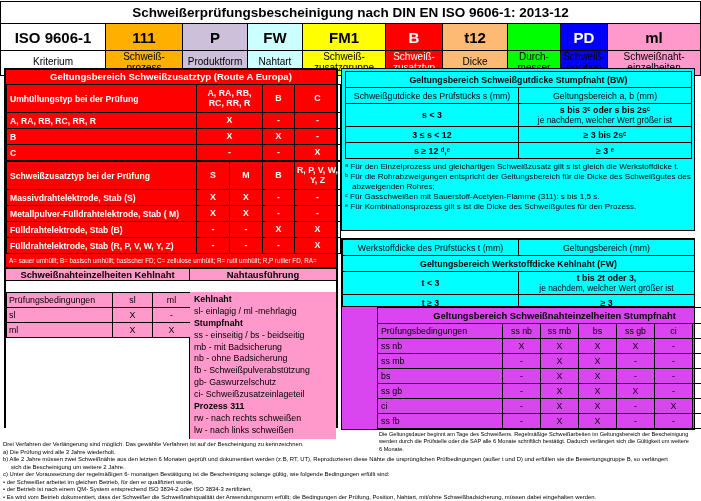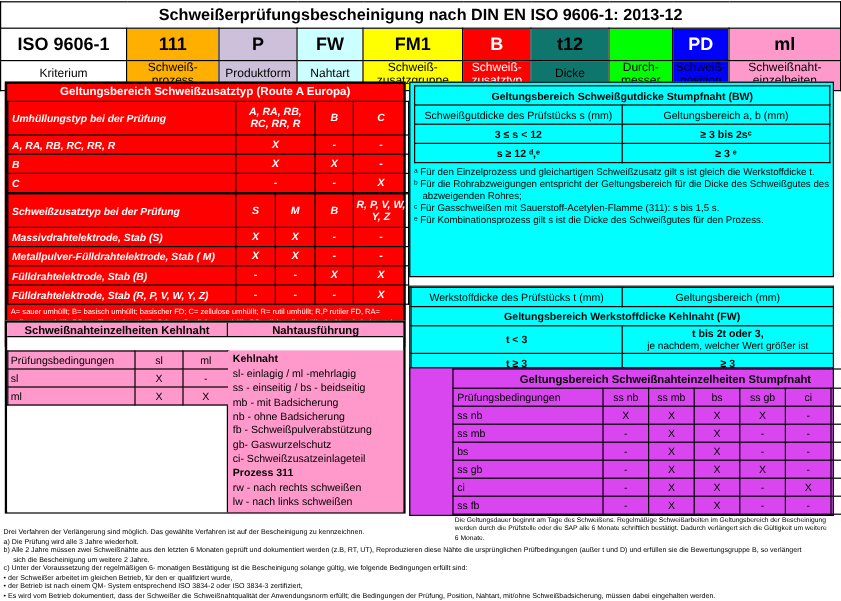--- a/index.html
+++ b/index.html
@@ -8,29 +8,29 @@
   table{border-collapse:collapse;table-layout:fixed;}
   td{border:1px solid #000;vertical-align:middle;overflow:hidden;}
 
   
   .hdr{position:absolute;left:0;top:1px;width:700px;padding-left:33px;}
   .hdr td{text-align:center;white-space:pre-line;}
   .t-title{height:19px;font-weight:bold;font-size:13.5px;background:#fff;}
   .t-code{height:24px;font-weight:bold;font-size:15px;}
   .t-lab{height:17px;font-size:10px;line-height:1.08;}
   .bg-or{background:#FFAF00}.bg-lv{background:#CCC0DA}.bg-lc{background:#CCFFFF}
-  .bg-ye{background:#FFFF00}.bg-re{background:#FF0000;color:#fff}.bg-cy{background:#0f766e}
+  .bg-ye{background:#FFFF00}.bg-re{background:#FF0000;color:#fff}.bg-cy{background:#fdba74}
   .bg-gr{background:#00FF00}.bg-bl{background:#0000FF}.bg-pk{background:#FF99CC}
   .wt{color:#fff}
 
   
   .redbox{position:absolute;left:4px;top:68px;width:334px;background:#FF0000;color:#fff;
           border:2px solid #000;box-sizing:border-box;}
   .red-title{font-weight:bold;font-size:9.6px;text-align:center;padding:1px 0 2px 0;}
-  .rt{width:100%;font-style:italic;}
+  .rt{width:100%;}
   .rt td{height:13px;white-space:pre-line;}
   .rt .lbl{text-align:left;padding:0 3px;font-weight:bold;font-size:8.6px;white-space:nowrap;}
   .rt .ch,.rt .val{text-align:center;font-weight:bold;font-size:8.8px;line-height:1.05;}
   .rt .hrow td{height:25px;}
   .red-note{font-size:6.3px;line-height:1.5;padding:2px 3px 3px 3px;}
 
   
   .pinkbox{position:absolute;left:4px;top:267px;width:334px;height:161px;border:2px solid #000;
            background:#fff;box-sizing:border-box;display:flex;flex-direction:column;gap:11px;}
   .pk-head{display:flex;height:15px;border-bottom:1px solid #000;background:#FF99CC;
@@ -243,20 +243,21 @@
             <td class="lbl">ml</td>
           <td class="val">X</td>
                 <td class="val">X</td>
               </tr>
         </tbody>
           </table>
       </div>
       <div class="pk-right">
         <div class="b">Kehlnaht</div>
         <div>sl- einlagig / ml -mehrlagig</div>
+        <div class="b">Stumpfnaht</div>
         <div>ss - einseitig / bs - beidseitig</div>
         <div>mb - mit Badsicherung</div>
         <div>nb - ohne Badsicherung</div>
         <div>fb - Schweißpulverabstützung</div>
         <div>gb- Gaswurzelschutz</div>
         <div>ci- Schweißzusatzeinlageteil</div>
         <div class="b">Prozess 311</div>
         <div>rw - nach rechts schweißen</div>
         <div>lw - nach links schweißen</div>
       </div>
@@ -269,20 +270,27 @@
           <col style="width:173px">
           <col style="width:173px">
         </colgroup>
       <tbody>
           <tr>
         <td class="cy-title" colspan="2">Geltungsbereich Schweißgutdicke Stumpfnaht (BW)</td>
       </tr>
       <tr>
         <td class="sub">Schweißgutdicke des Prüfstücks s (mm)</td>
         <td class="sub">Geltungsbereich a, b (mm)</td>
+      </tr>
+      <tr>
+        <td class="bold">s &lt; 3</td>
+        <td>
+          <div class="bold">s bis 3ᶜ oder s bis 2sᶜ</div>
+          <div class="sub">je nachdem, welcher Wert größer ist</div>
+        </td>
       </tr>
       <tr>
         <td class="bold">3 ≤ s &lt; 12</td>
         <td class="bold">≥ 3 bis 2sᶜ</td>
       </tr>
       <tr>
         <td class="bold">s ≥ 12 ᵈ,ᵉ</td>
         <td class="bold">≥ 3 ᵉ</td>
       </tr>
     </tbody>

